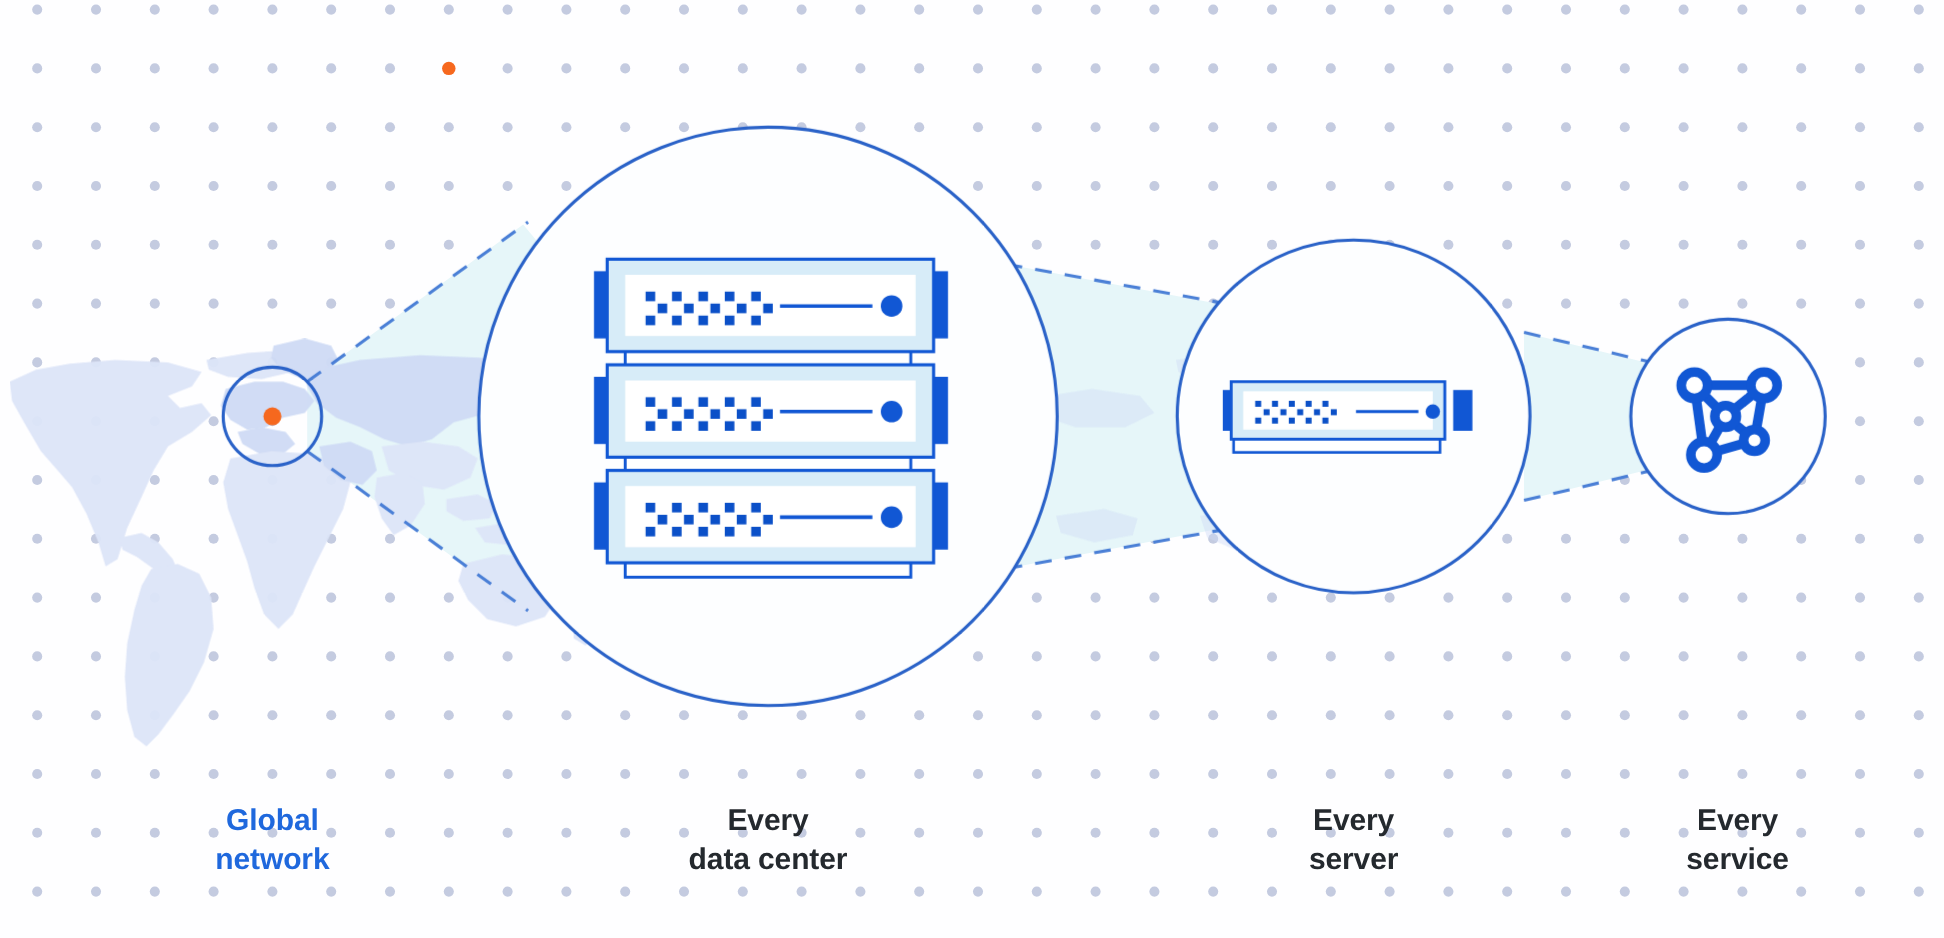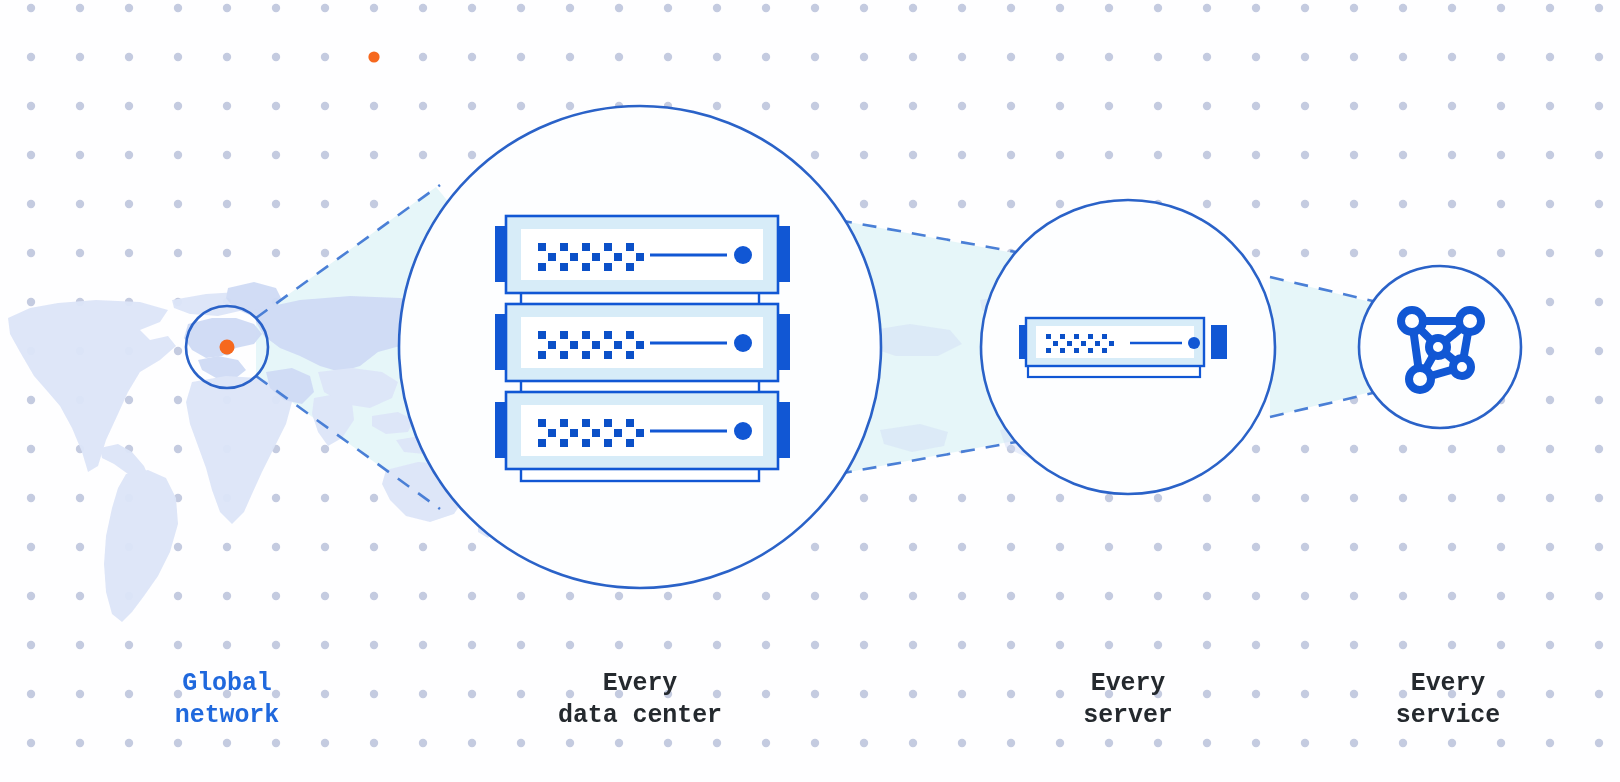--- a/index.html
+++ b/index.html
@@ -9,21 +9,20 @@
     background:#ffffff;
     font-family:"Liberation Sans","DejaVu Sans",sans-serif;
     overflow:hidden;
     position:relative;
   }
   #stage{
     position:relative;
     width:1620px;height:782px;
     overflow:hidden;
     background:#fefeff;
-    font-family:Liberation Mono, monospace;
   }
   #scene{
     position:absolute;
     inset:0;
     width:1620px;height:782px;
     display:block;
   }
   .label{
     position:absolute;
     text-align:center;

